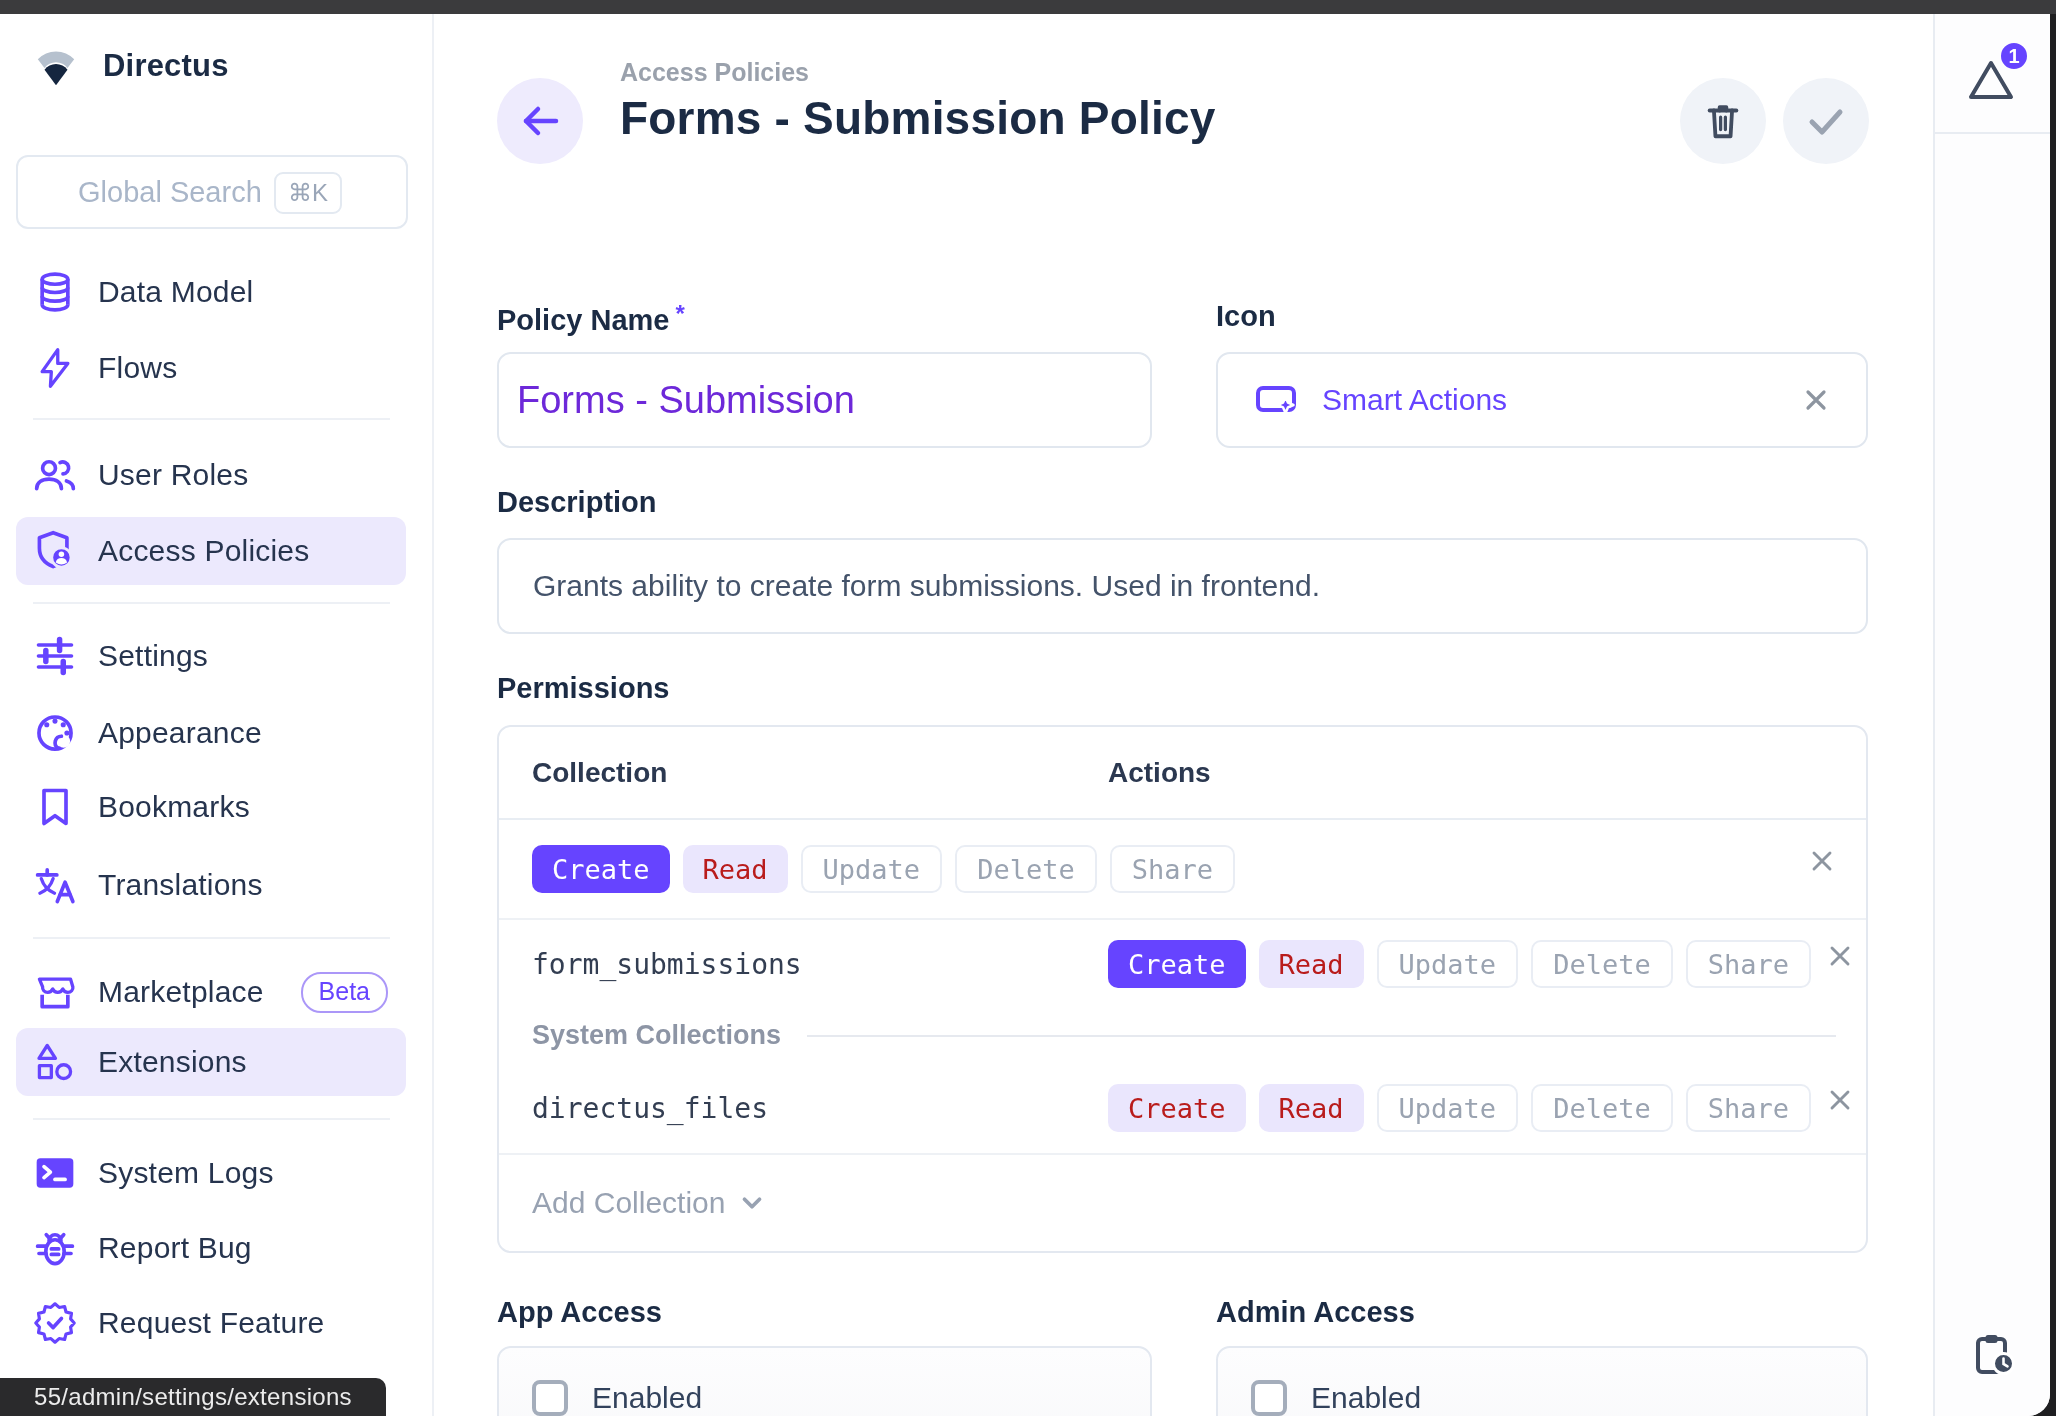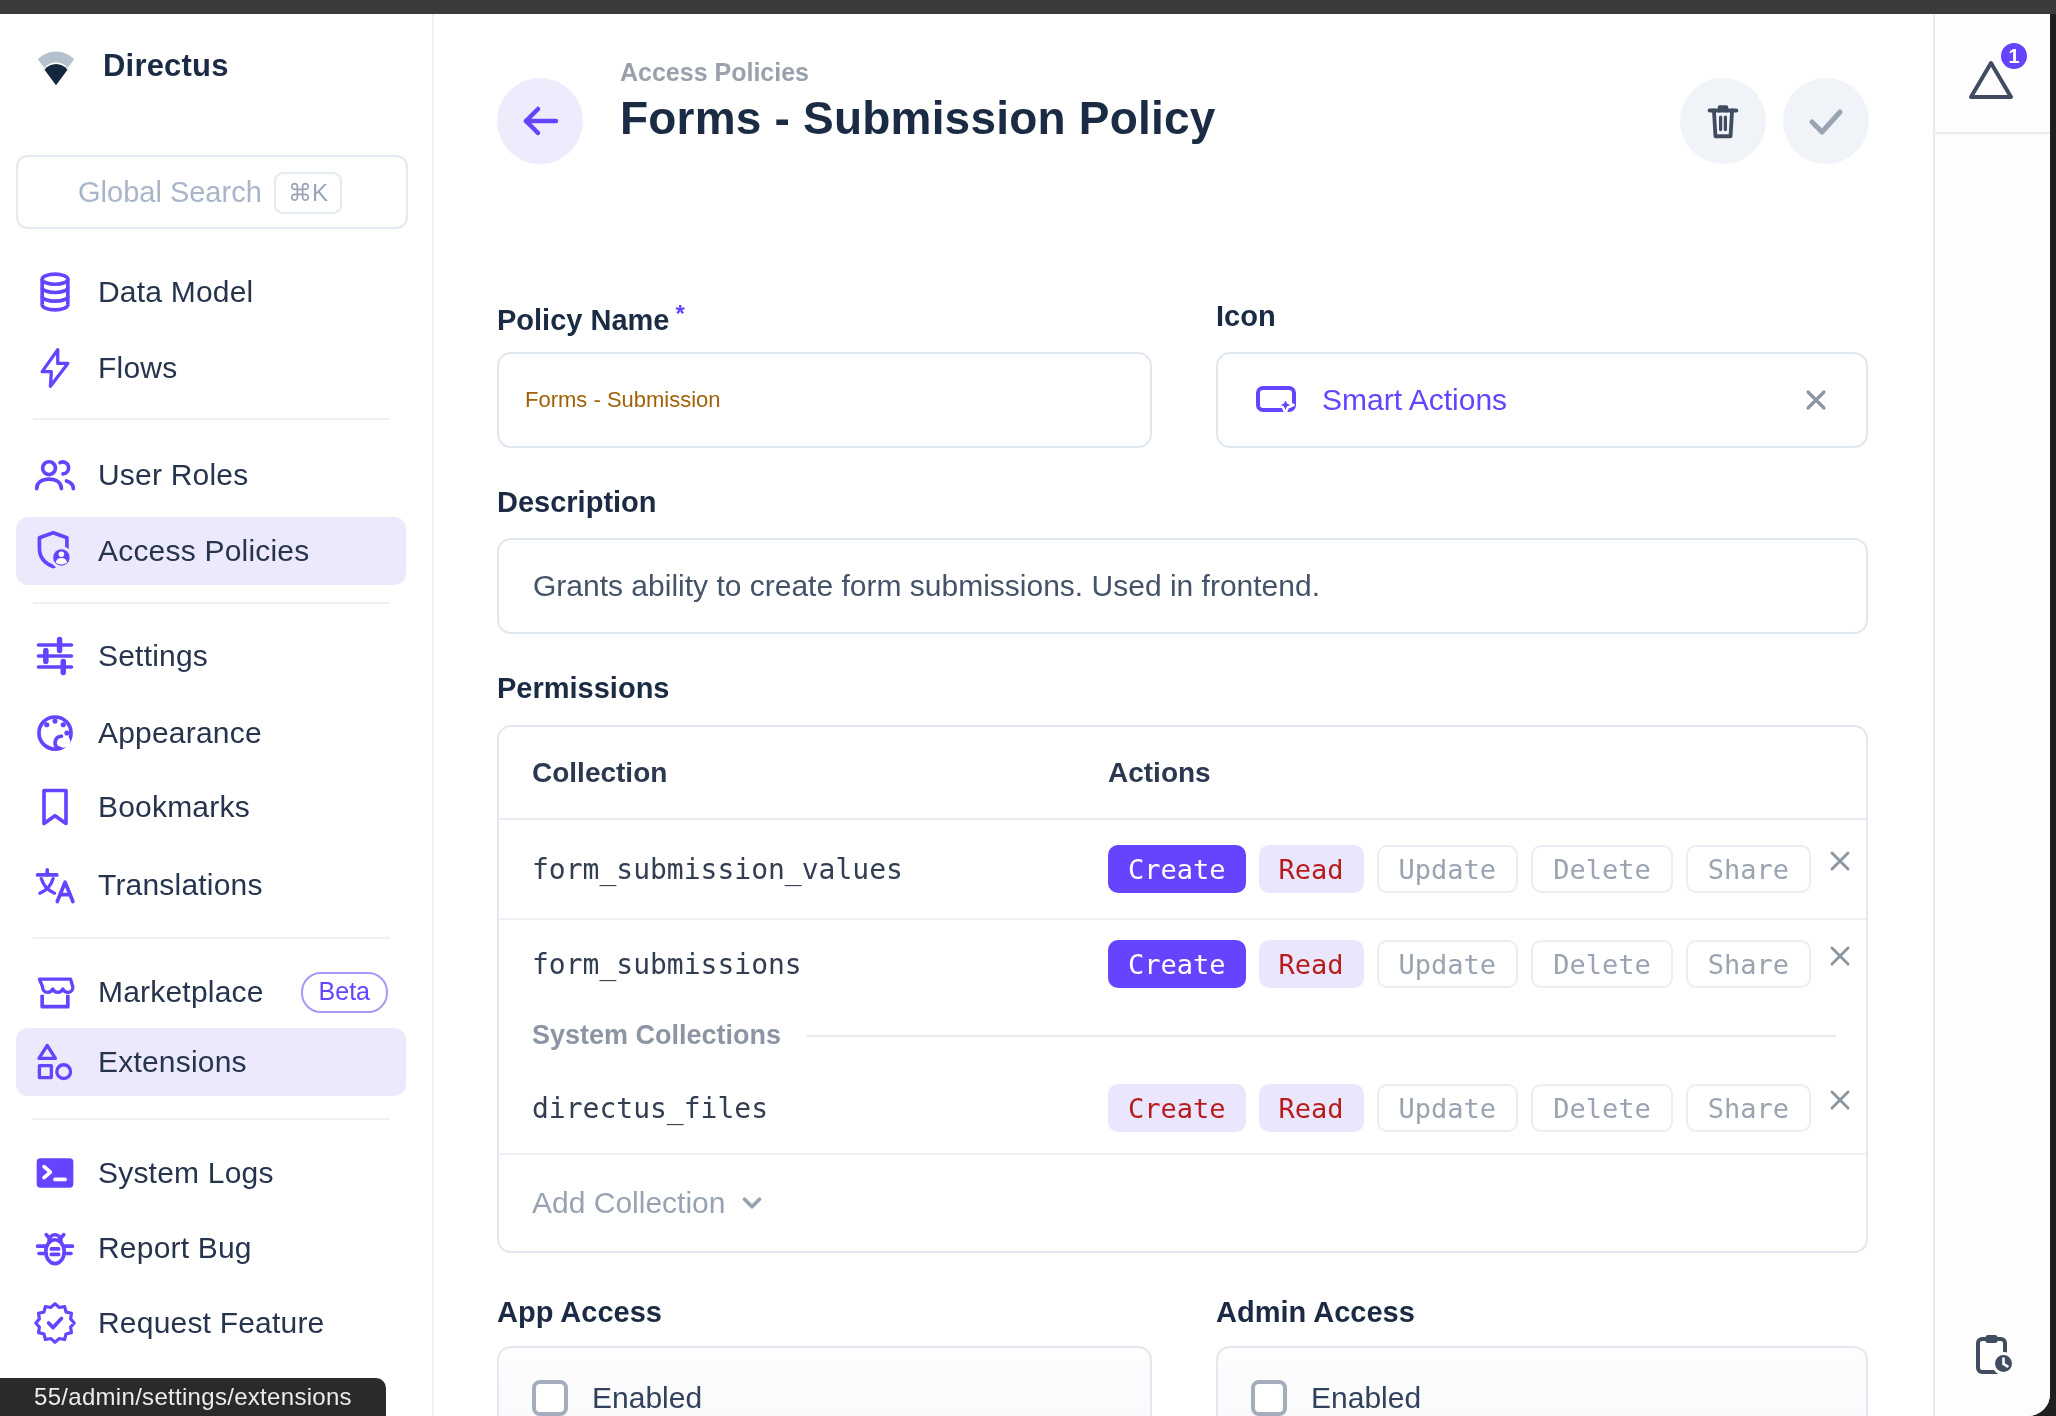--- a/index.html
+++ b/index.html
@@ -29,21 +29,21 @@
   .crumb{font-size:25px;font-weight:600;color:#9aa1ac;line-height:32px}
   .title{font-size:46px;font-weight:700;color:#1b2b44;line-height:60px;letter-spacing:.2px}
   .circle-btn{position:absolute;top:64px;width:86px;height:86px;border-radius:50%;background:#f0f3f8;display:flex;align-items:center;justify-content:center;cursor:pointer}
   .trash-btn{left:1680px;color:#414c60}
   .check-btn{left:1783px;color:#9aa3b1}
 
   
   .flabel{position:absolute;font-size:29px;font-weight:700;color:#1b2b44}
   .req{color:#6644ff;font-size:24px;vertical-align:8px;margin-left:6px}
   .fbox{position:absolute;height:96px;border:2px solid #e1e7ef;border-radius:14px;background:#fff;display:flex;align-items:center}
-  .text-input{border:none;outline:none;background:transparent;font-family:inherit;font-size:22px;color:#a16207;padding:0 26px;width:100%}
+  .text-input{border:none;outline:none;background:transparent;font-family:inherit;font-size:38px;color:#6d28d9;padding:0 18px;width:100%}
   .icon-field-text{font-size:30px;font-weight:500;color:#6644ff;margin-left:22px}
   .xicon{margin-left:auto;margin-right:34px;color:#8d95a0;cursor:pointer;display:flex}
   .desc-text{font-size:30px;color:#44536a;padding-left:34px}
 
   
   .perm-table{position:absolute;left:497px;top:711px;width:1371px;border:2px solid #e3e8f0;border-radius:14px;background:#fff;overflow:hidden}
   .prow{display:flex;align-items:center;padding:0 28px 0 33px}
   .prow .cell-collection{width:576px;flex:none}
   .prow.hdr{height:93px;border-bottom:2px solid #e8edf3}
   .hdr-label{font-size:28px;font-weight:700;color:#2b3850}
@@ -311,21 +311,20 @@
 
   <div class="flabel" style="left:497px;top:658px">Permissions</div>
 
   <div class="perm-table">
     <div class="prow hdr">
       <span class="cell-collection hdr-label">Collection</span>
       <span class="hdr-label">Actions</span>
     </div>
 
     <div class="prow row1">
-      <span class="cell-collection mono">form_submission_values</span>
       <span class="chips">
         <span class="chip a-solid">Create</span>
         <span class="chip a-tint">Read</span>
         <span class="chip a-off">Update</span>
         <span class="chip a-off">Delete</span>
         <span class="chip a-off">Share</span>
         <span class="row-x">
           <svg width="32" height="32" viewBox="0 0 40 40" stroke="currentColor" stroke-width="3.6" stroke-linecap="round">
               <path d="M10 10l20 20M30 10L10 30"></path>
             </svg>

